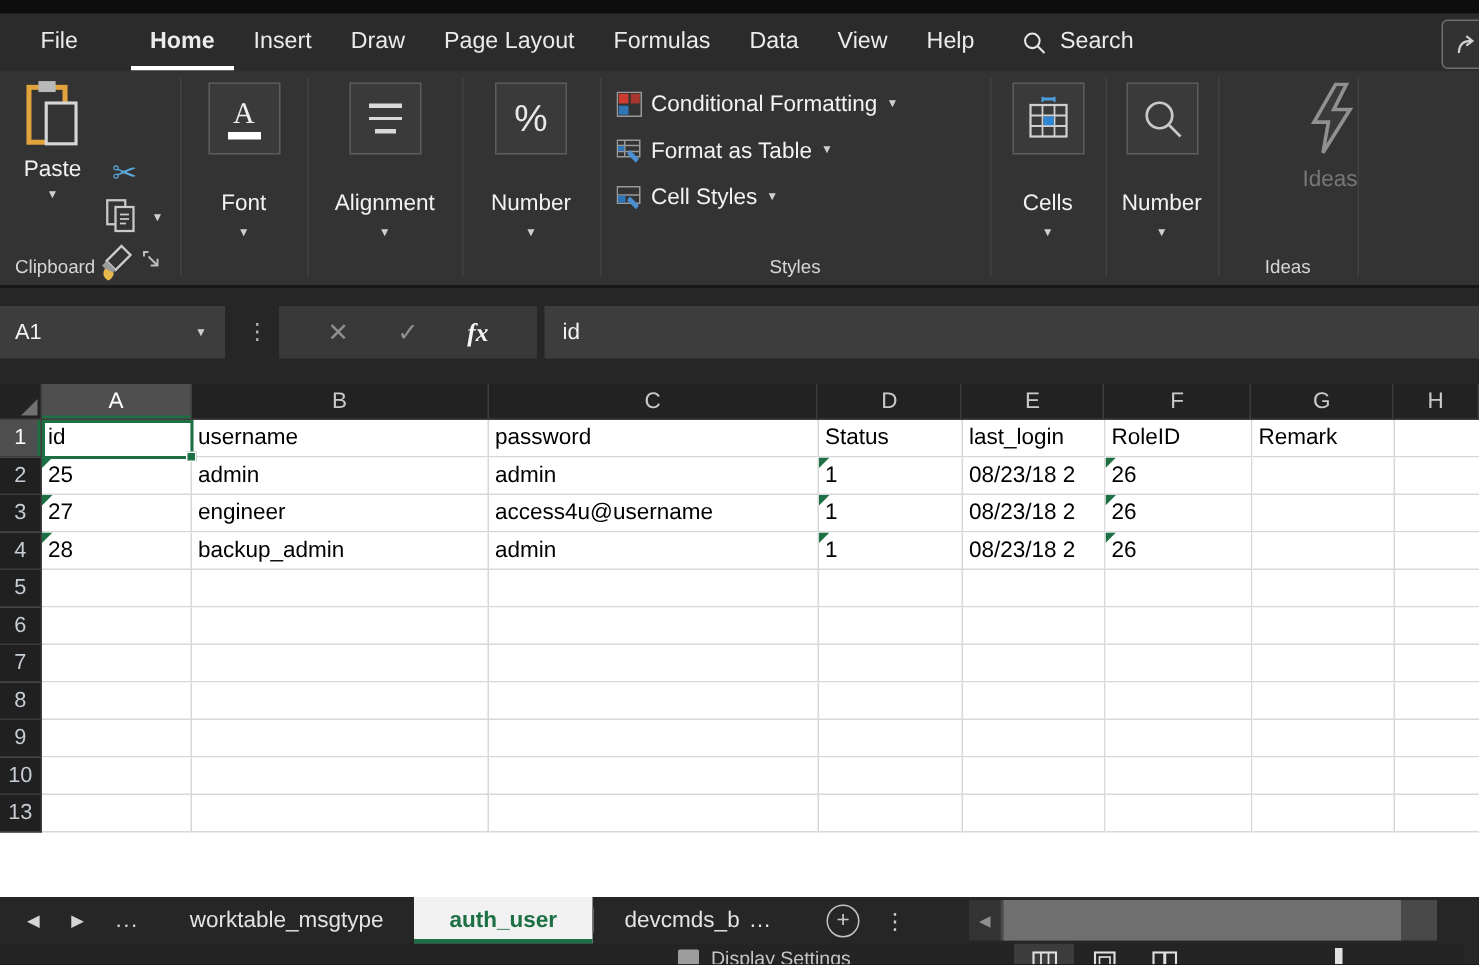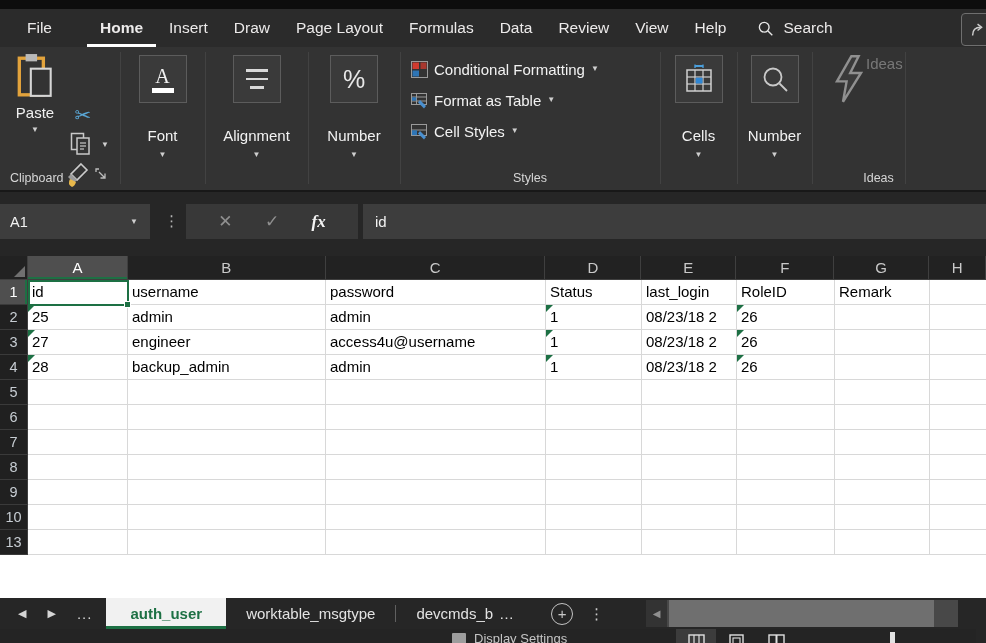--- a/index.html
+++ b/index.html
@@ -34,21 +34,21 @@
               align-items:center; justify-content:center; margin-top:2px; }
   .collapsed-group .lbl { color:#f2f2f2; font-size:15px; margin-top:24px; }
   .collapsed-group .dd { margin-top:7px; }
   .font-A { color:#f0f0f0; font-size:20px; line-height:20px; font-family:"Liberation Serif", serif; }
   .font-bar { width:22px; height:5px; background:#ffffff; margin-top:2px; }
   .align-lines span { display:block; height:2.5px; background:#d9d9d9; margin:3px auto; }
   .pct { color:#e8e8e8; font-size:25px; }
   .styles-group { position:absolute; left:400px; top:0; width:260px; height:145px; }
   .style-row { position:absolute; left:11px; height:20px; display:flex; align-items:center; gap:6px; }
   .style-row .lbl { color:#f2f2f2; font-size:15px; white-space:nowrap; }
-  .ideas-group { position:absolute; left:812px; top:0; width:93px; height:145px; display:flex; flex-direction:row; align-items:flex-start;margin-left:20px; }
+  .ideas-group { position:absolute; left:812px; top:0; width:93px; height:145px; display:flex; flex-direction:column; align-items:flex-end; }
   .ideas-group .lbl { color:#787878; font-size:15px; margin-top:8px; }
   
   .formula-row { position:absolute; left:0; top:192px; width:986px; height:64px; background:#262626; }
   .name-box { position:absolute; left:0; top:12px; width:150px; height:35px; background:#3d3d3d;
               display:flex; align-items:center; color:#f2f2f2; font-size:14.5px; padding-left:10px; }
   .name-box .dd { position:absolute; right:12px; }
   .fx-dots { position:absolute; left:164px; top:20px; color:#b5b5b5; font-size:15px; letter-spacing:0; }
   .fx-panel { position:absolute; left:186px; top:12px; width:172px; height:35px; background:#383838;
               display:flex; align-items:center; justify-content:space-evenly; }
   .fx-x, .fx-check { color:#8f8f8f; font-size:17px; }
@@ -108,21 +108,20 @@
 
   <div class="menubar">
     <div id="menu-items" style="display:flex;align-items:stretch;">
         <div class="menu-item" style="margin-right: 22px;">File</div>
         <div class="menu-item active">Home</div>
         <div class="menu-item">Insert</div>
         <div class="menu-item">Draw</div>
         <div class="menu-item">Page Layout</div>
         <div class="menu-item">Formulas</div>
         <div class="menu-item">Data</div>
-        <div class="menu-item">Review</div>
         <div class="menu-item">View</div>
         <div class="menu-item">Help</div>
       </div>
     <div class="menu-search">
       <svg width="17" height="17" viewBox="0 0 20 20">
         <circle cx="8.5" cy="8.5" r="5.7" fill="none" stroke="#e8e8e8" stroke-width="1.6"></circle>
         <line x1="12.9" y1="12.9" x2="18" y2="18" stroke="#e8e8e8" stroke-width="1.6"></line>
       </svg>
       <span>Search</span>
     </div>
@@ -436,25 +435,25 @@
       </div>
     </div>
 
   <div class="tabbar">
     <div class="tab-nav">
       <span class="arr">◀</span>
       <span class="arr">▶</span>
       <span class="more">...</span>
     </div>
     <div id="sheet-tabs" style="display:flex;align-items:stretch;">
+        <div class="sheet-tab">
+          <span>worktable_msgtype</span>
+        </div>
         <div class="sheet-tab active">
           <span>auth_user</span>
-        </div>
-        <div class="sheet-tab">
-          <span>worktable_msgtype</span>
         </div>
         <div class="tab-sep"></div>
         <div class="sheet-tab">
           <span>devcmds_b</span>
           <span class="tab-ellipsis">…</span>
         </div>
       </div>
     <div class="new-sheet">
       <span>+</span>
     </div>

